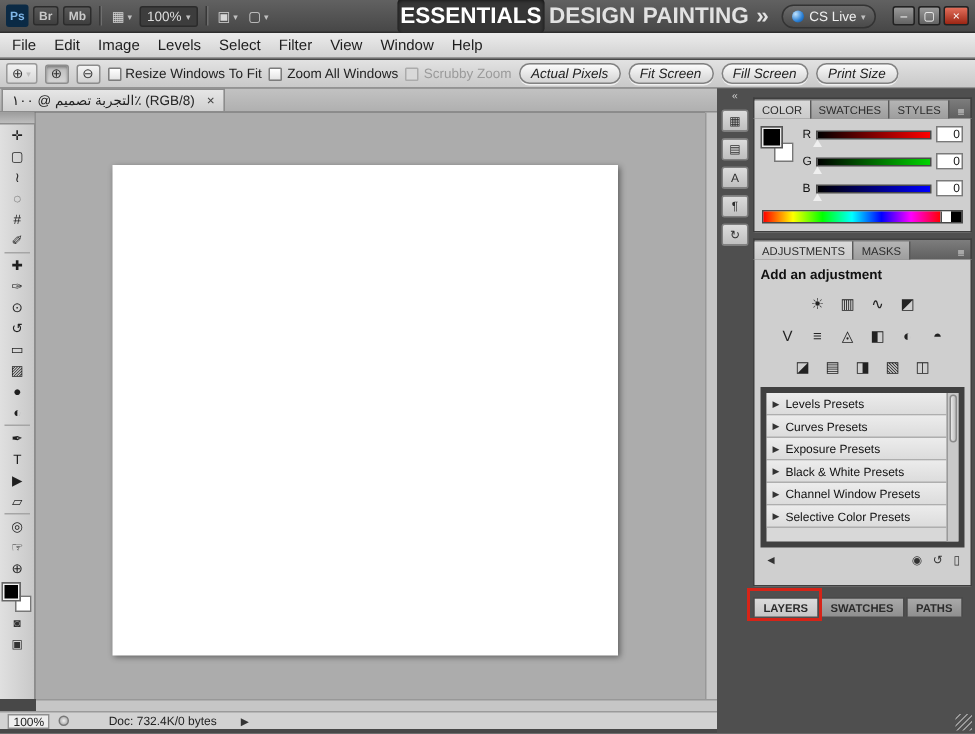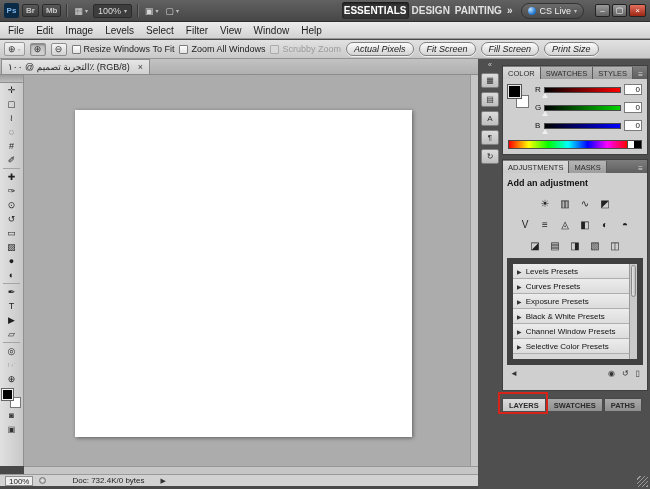--- a/index.html
+++ b/index.html
@@ -9,21 +9,21 @@
 
   
   #appbar{position:absolute;top:0;left:0;right:0;height:22px;background:linear-gradient(#616161,#474747);border-bottom:1px solid #2e2e2e;display:flex;align-items:center;gap:3px;padding:0 4px;}
   .pslogo{width:15px;height:15px;border-radius:2px;background:#0b2a45;color:#7fb6e8;font-size:8px;font-weight:bold;display:flex;align-items:center;justify-content:center;}
   .miniapp{height:13px;padding:0 3px;background:linear-gradient(#585858,#3f3f3f);border:1px solid #2c2c2c;border-radius:2px;color:#c9c9c9;font-size:8px;font-weight:bold;display:flex;align-items:center;}
   .asep{width:1px;height:13px;background:#383838;box-shadow:1px 0 0 #6e6e6e;margin:0 2px;}
   .abtn{display:flex;align-items:center;gap:2px;color:#d6d6d6;font-size:9px;padding:1px 2px;}
   .caret{font-size:6px;color:#c0c0c0;}
   .zoombox{display:flex;align-items:center;gap:3px;background:#3d3d3d;border:1px solid #2b2b2b;border-radius:2px;color:#ddd;font-size:9px;padding:1px 4px;}
   .wsgroup{margin-left:auto;display:flex;align-items:center;gap:1px;}
-  .ws{color:#e2e2e2;font-size:10px;font-weight:bold;padding:3px 2px;border-radius:3px;white-space:nowrap;}
+  .ws{color:#e2e2e2;font-size:15px;font-weight:bold;padding:3px 2px;border-radius:3px;white-space:nowrap;}
   .ws.active{background:#353535;box-shadow:inset 0 1px 3px rgba(0,0,0,.7);color:#fff;}
   .cslive{display:flex;align-items:center;gap:3px;margin:0 4px;padding:2px 6px;border-radius:8px;background:linear-gradient(#6a6a6a,#4a4a4a);border:1px solid #333;color:#f0f0f0;font-size:9px;white-space:nowrap;}
   .orb{width:8px;height:8px;border-radius:50%;background:radial-gradient(circle at 30% 30%,#bfe3ff,#2a7fd4 60%,#0c4a8f);}
   .wincontrols{display:flex;gap:2px;margin-left:4px;}
   .wc{width:15px;height:13px;border:1px solid #222;border-radius:2px;background:linear-gradient(#9a9a9a,#636363);color:#fff;font-size:8px;line-height:11px;text-align:center;}
   .wc.close{width:17px;background:linear-gradient(#e4705c,#9c2614);}
 
   
   #menubar{position:absolute;top:22px;left:0;right:0;height:17px;background:linear-gradient(#ececec,#d2d2d2);border-bottom:1px solid #979797;display:flex;align-items:center;padding:0 2px;}
   .mitem{font-size:10px;color:#1d1d1d;padding:0 6px;}
@@ -98,21 +98,21 @@
   .ramp{flex:1;background:linear-gradient(90deg,#ff0000,#ffff00,#00ff00,#00ffff,#0000ff,#ff00ff,#ff0000);}
   .rw{width:7px;background:#fff;border-left:1px solid #4a4a4a;}
   .rb{width:7px;background:#000;}
 
   
   .adjwrap{margin-top:4px;}
   .adjbody{padding:2px 3px 12px;}
   .adjhead{font-size:9px;font-weight:bold;color:#111;padding:3px 1px 2px;}
   .arow{display:flex;justify-content:center;gap:5px;margin:5px 0;}
   .aicon{min-width:15px;height:16px;font-size:10px;color:#222;display:flex;align-items:center;justify-content:center;}
-  .presetwrap{display:flex;border:6px solid #404040;margin:4px 1px 3px;background:#d8d8d8;height:107px;overflow:hidden;}
+  .presetwrap{display:flex;border:4px solid #404040;margin:4px 1px 3px;background:#d8d8d8;height:107px;overflow:hidden;}
   .plist{flex:1;}
   .prow{display:flex;align-items:center;gap:4px;height:15px;border-bottom:1px solid #aeaeae;background:linear-gradient(#ececec,#dcdcdc);padding-left:4px;font-size:8px;color:#111;white-space:nowrap;}
   .ptri{font-size:6px;color:#333;}
   .pscroll{width:8px;background:#c9c9c9;border-left:1px solid #9a9a9a;position:relative;}
   .pthumb{position:absolute;top:1px;left:1px;right:1px;height:32px;background:linear-gradient(90deg,#e8e8e8,#bdbdbd);border:1px solid #8a8a8a;border-radius:3px;}
   .adjfooter{display:flex;align-items:center;gap:7px;padding:1px 4px 0;font-size:8px;color:#333;}
   .adjfooter .spacer{margin-left:auto;}
 
   
   .layersbar{display:flex;align-items:flex-end;height:15px;margin-top:5px;position:relative;}

